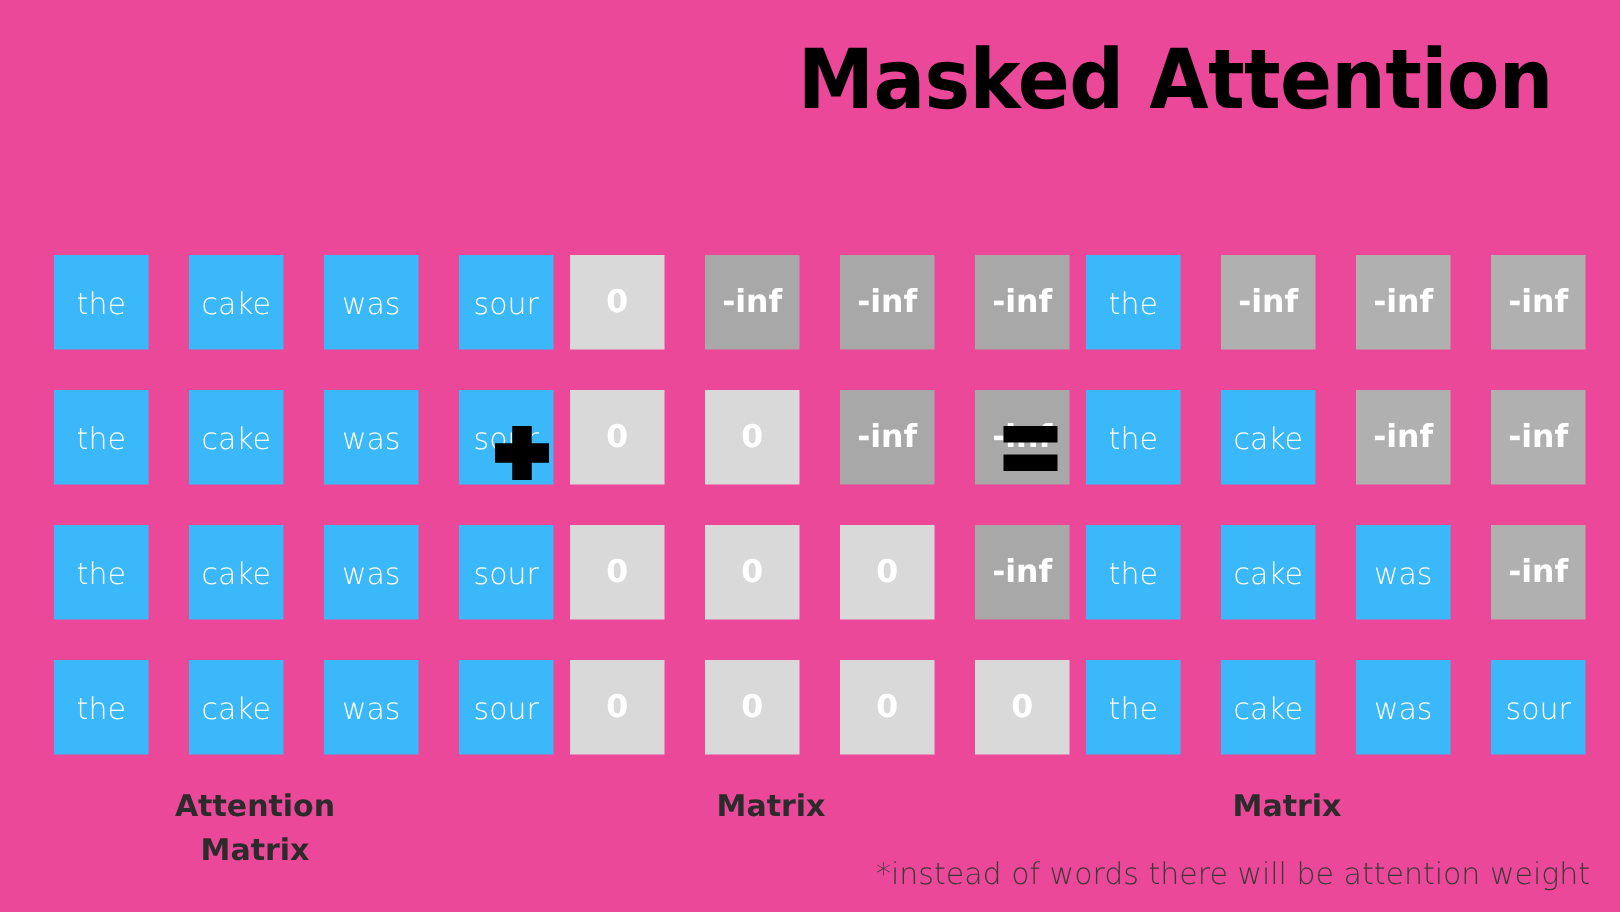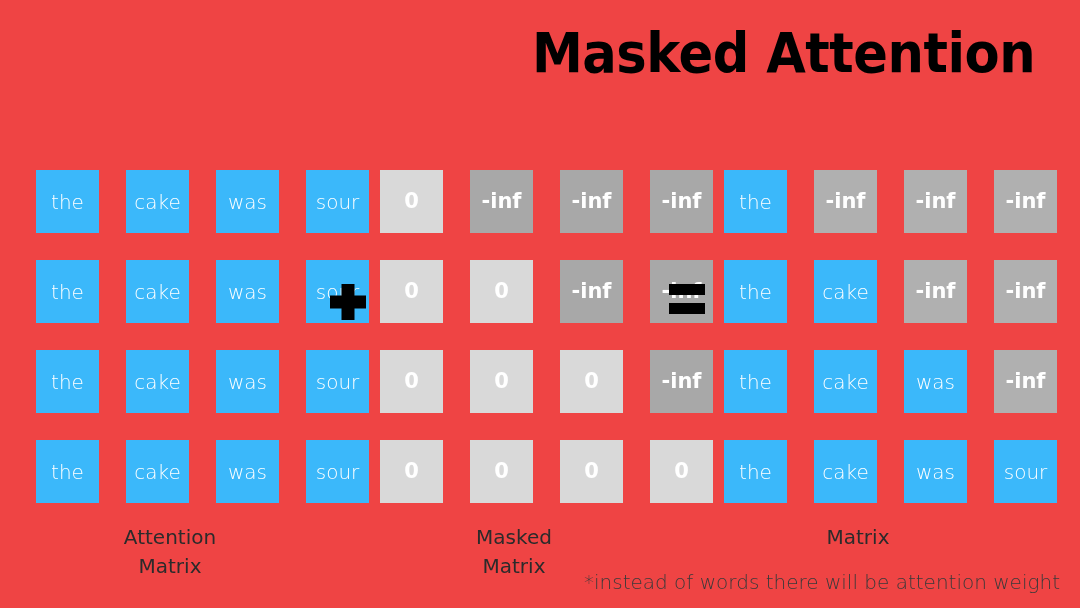--- a/index.html
+++ b/index.html
@@ -9,21 +9,21 @@
     height: 608px;
     background: #ffffff;
     font-family: "DejaVu Sans", "Liberation Sans", sans-serif;
     overflow: hidden;
   }
 
   .page {
     position: relative;
     width: 1080px;
     height: 608px;
-    background: #ef4444;
+    background: #ec4899;
   }
 
   
   .title {
     position: absolute;
     top: 22px;
     right: 45px;
     font-family: "DejaVu Sans", "Liberation Sans", sans-serif;
     font-size: 55px;
     font-weight: 700;
@@ -88,21 +88,21 @@
     background: #b0b0b0;
     font-weight: 700;
     font-size: 21px;
   }
 
   
   .caption {
     margin-top: 20px;
     text-align: center;
     font-size: 20px;
-    font-weight: 400;
+    font-weight: 700;
     color: #2b2b2b;
     line-height: 1.45;
     font-family: "DejaVu Sans", "Liberation Sans", sans-serif;
   }
 
   .caption span { display: block; }
 
   
   .operator {
     position: absolute;
@@ -210,21 +210,20 @@
         <div class="cell zero">0</div>
         <div class="cell zero">0</div>
         <div class="cell zero">0</div>
         <div class="cell inf">-inf</div>
         <div class="cell zero">0</div>
         <div class="cell zero">0</div>
         <div class="cell zero">0</div>
         <div class="cell zero">0</div>
       </div>
     <div class="caption">
-      <span>Masked</span>
       <span>Matrix</span>
     </div>
   </div>
 
   <div class="operator op-eq">
     <div class="bar b1"></div>
     <div class="bar b2"></div>
   </div>
 
   <div class="matrix-block m3">

